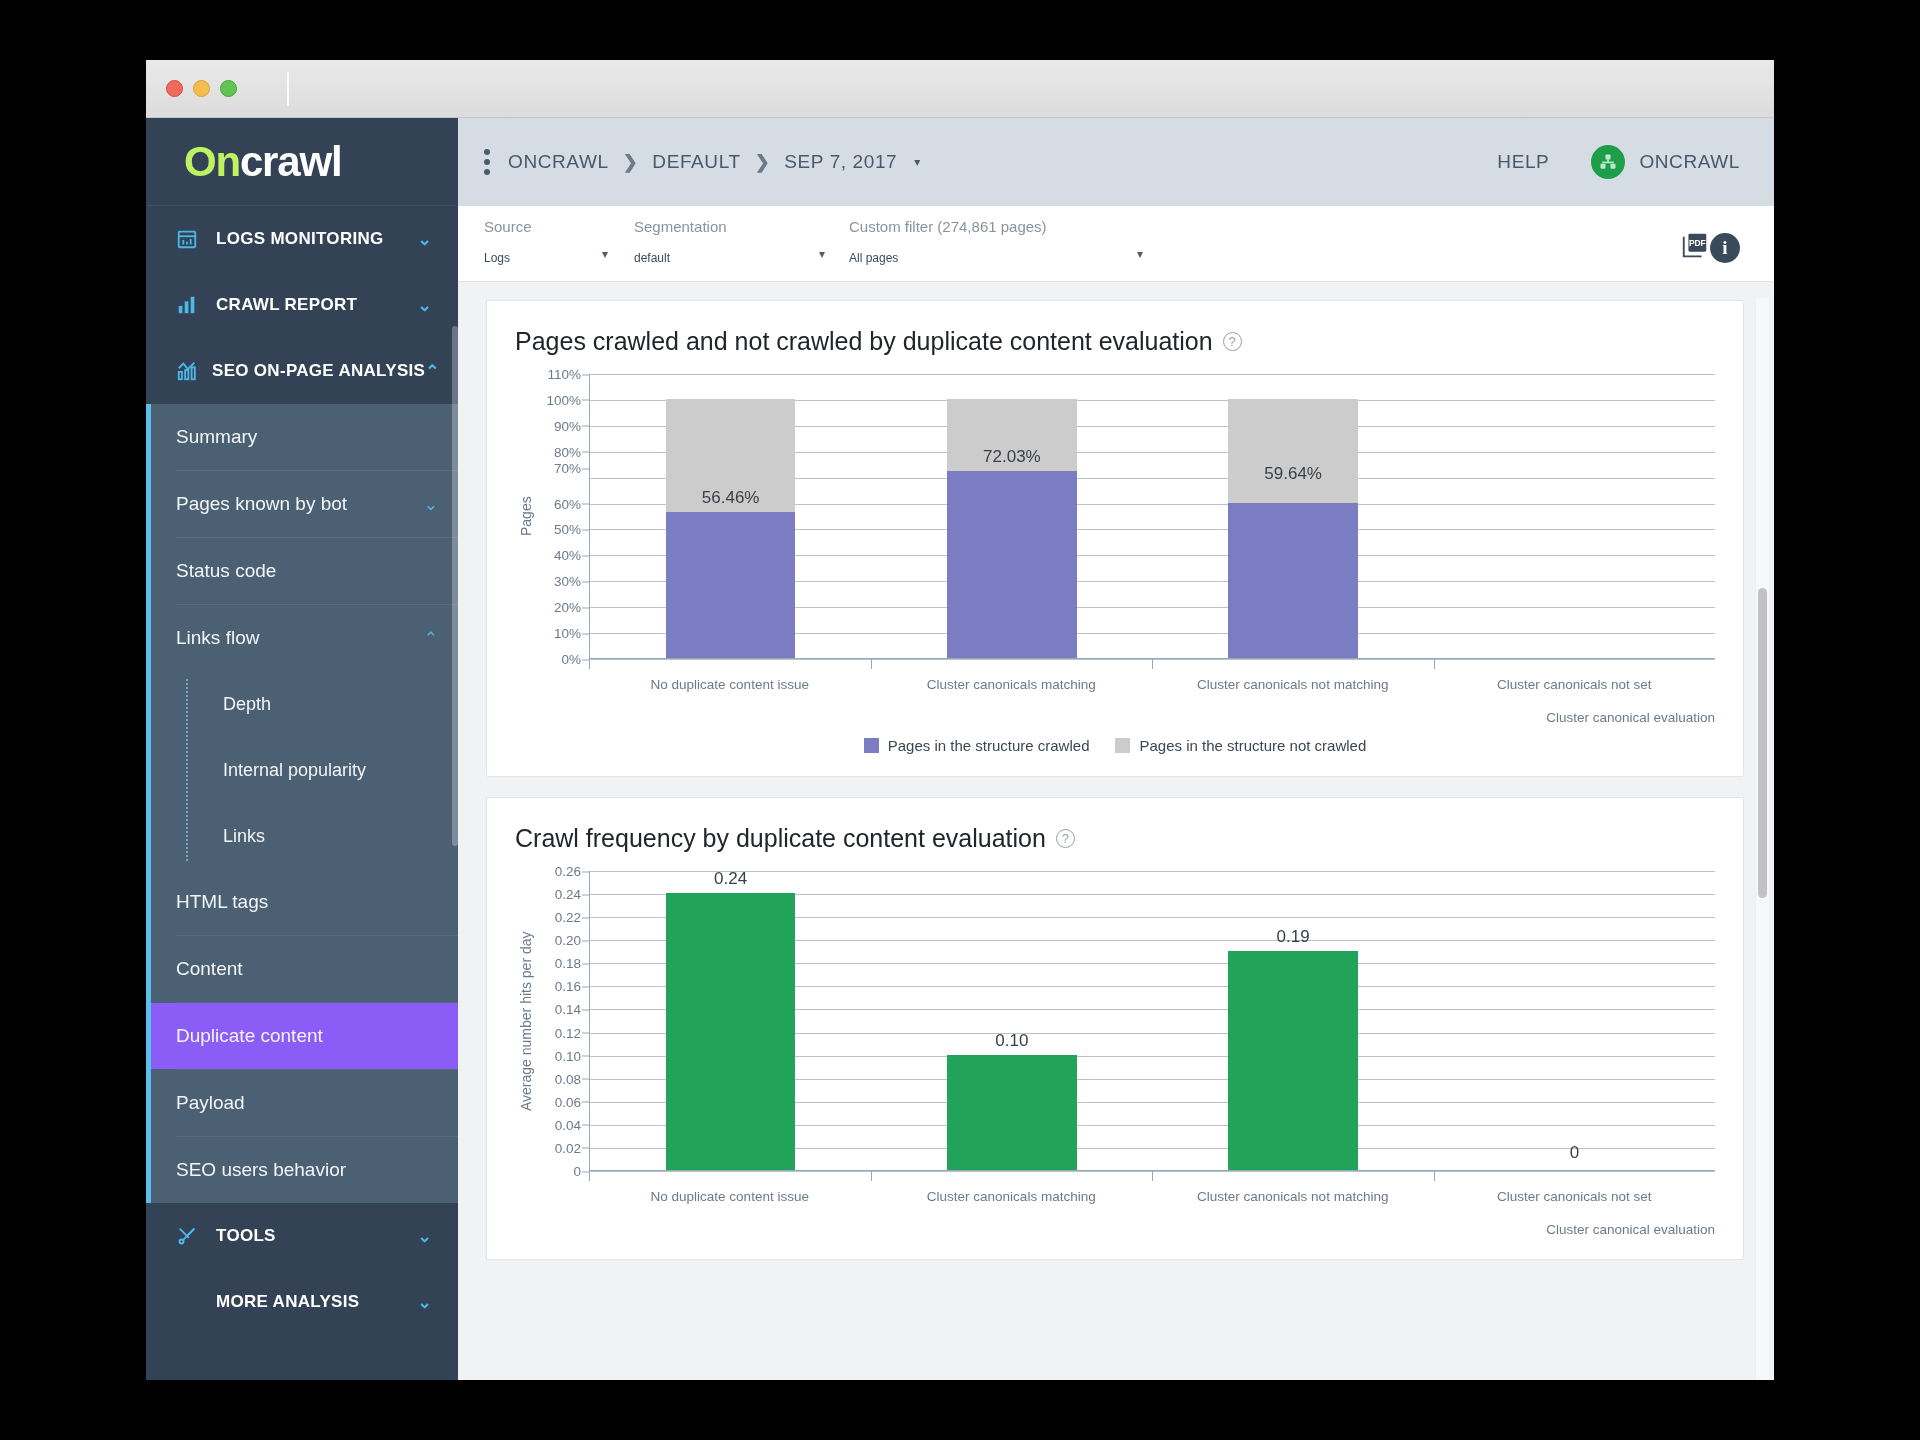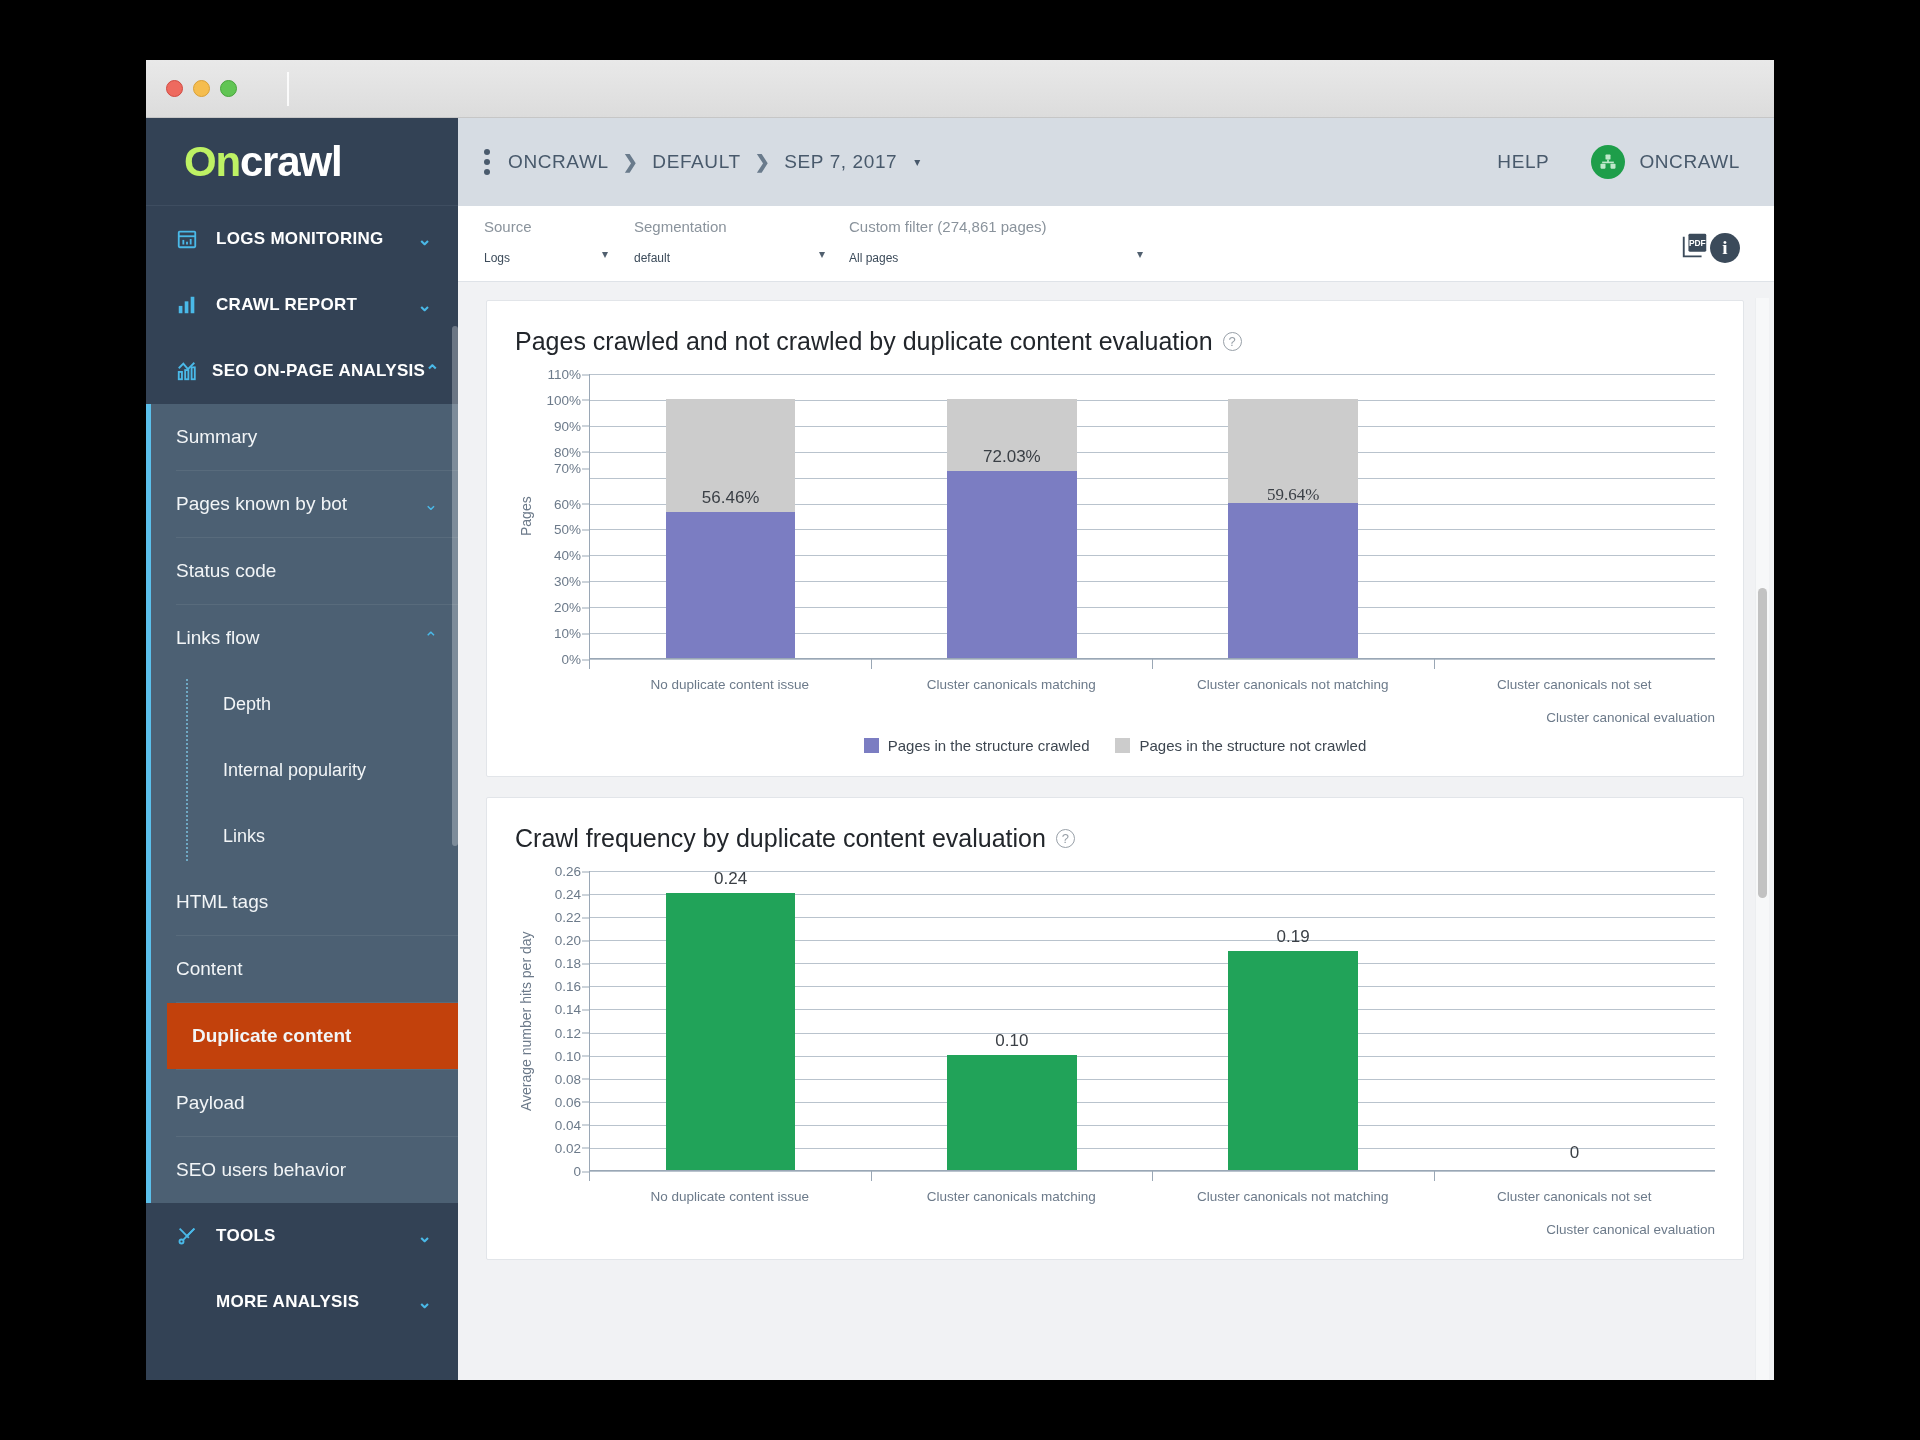--- a/index.html
+++ b/index.html
@@ -71,21 +71,21 @@
 
   .submenu { background: #4c6073; border-left: 5px solid #5bc0eb; }
   .sub-item {
     height: 66px; display: flex; align-items: center;
     padding-left: 25px; padding-right: 20px;
     color: #f2f5f7; font-size: 19px;
     cursor: pointer;
     position: relative;
   }
   .sub-item .slabel { flex: 1; white-space: nowrap; }
-  .sub-item.active { background: #c2410c; font-weight: bold; margin-left: 16px; }
+  .sub-item.active { background: #8b5cf6; font-weight: normal; }
   .sub-item.indent { padding-left: 72px; font-size: 18px; }
   .nested-wrap { position: relative; }
   .nested-wrap:before {
     content:""; position:absolute; left: 35px; top: 8px; bottom: 8px;
     border-left: 2px dotted #6fa9c4;
   }
   .sub-sep { height: 1px; background: rgba(255,255,255,0.07); margin: 0 0 0 25px; }
 
   
   #main { flex: 1; display: flex; flex-direction: column; background: #f1f2f4; position: relative; min-width: 0; }
@@ -492,21 +492,21 @@
                       <div class="bar">
                         <div class="seg" style="background: rgb(204, 204, 204); height: 72.4677px;"></div>
                         <div class="seg" style="background: rgb(123, 125, 194); height: 186.623px;"></div>
                         <div class="bar-label" style="bottom: 190.623px;">72.03%</div>
                       </div>
                     </div>
                     <div class="bar-slot">
                       <div class="bar">
                         <div class="seg" style="background: rgb(204, 204, 204); height: 104.569px;"></div>
                         <div class="seg" style="background: rgb(123, 125, 194); height: 154.522px;"></div>
-                        <div class="bar-label" style="bottom: 153px; font-family: Liberation Serif, serif;">59.64%</div>
+                        <div class="bar-label" style="bottom: 174px;">59.64%</div>
                       </div>
                     </div>
                     <div class="bar-slot">
                       <div class="bar">
                         <div class="seg" style="background: rgb(204, 204, 204); height: 0px;"></div>
                         <div class="seg" style="background: rgb(123, 125, 194); height: 0px;"></div>
                       </div>
                     </div>
                   </div>
               </div>

